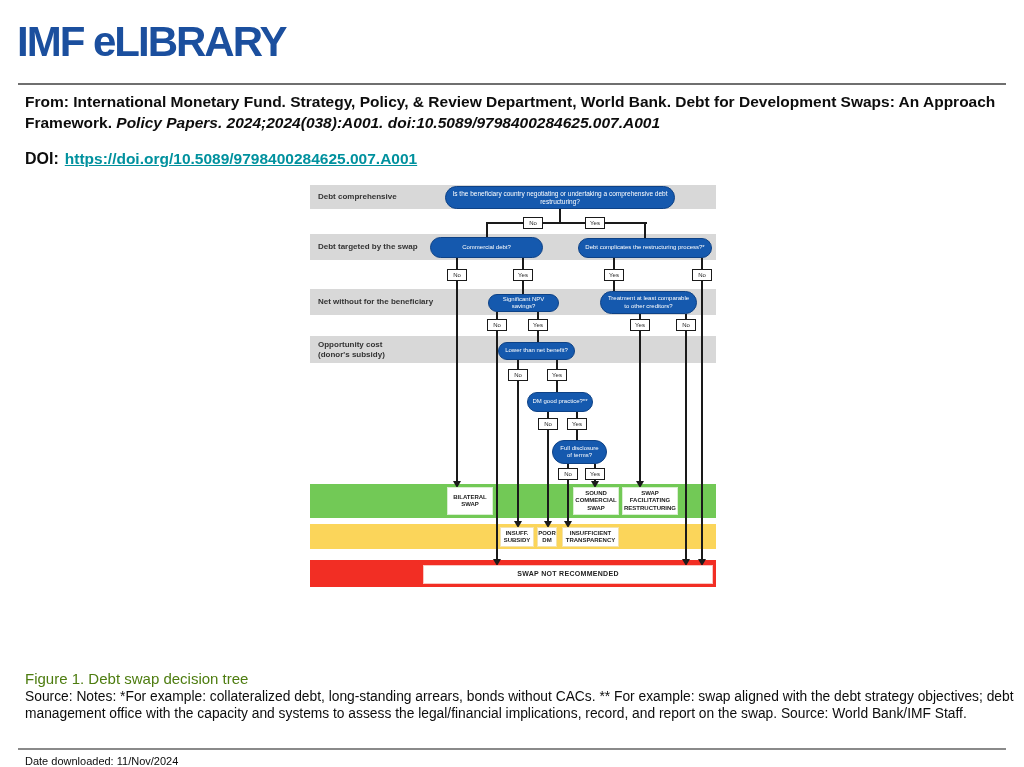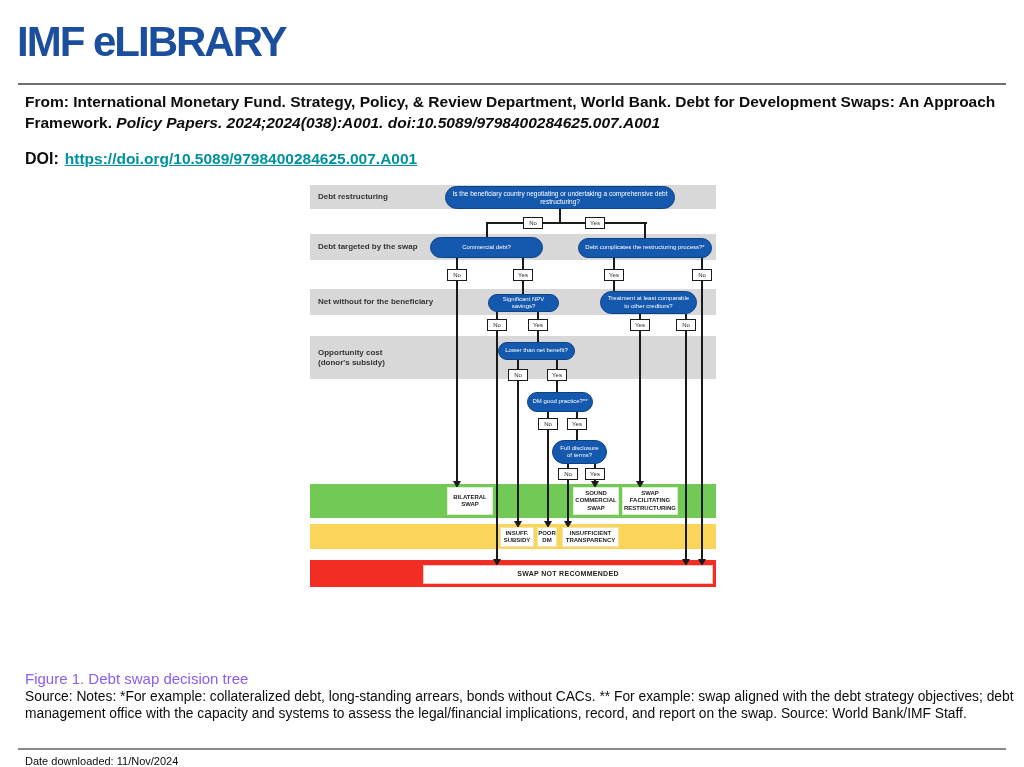--- a/index.html
+++ b/index.html
@@ -36,21 +36,21 @@
   .arw{position:absolute;width:0;height:0;border-left:4px solid transparent;
        border-right:4px solid transparent;border-top:7px solid #1a1a1a;z-index:2;}
   .out{position:absolute;background:#fff;display:flex;align-items:center;justify-content:center;
        text-align:center;font-size:6px;font-weight:bold;color:#222;line-height:1.2;
        box-sizing:border-box;z-index:2;}
   .out-g{border:1px solid #d9efd0;}
   .out-y{border:1px solid #f3e3ae;}
   .out-r{border:1px solid #f9c6c2;font-size:7px;letter-spacing:.3px;}
 
   
-  .caption-title{position:absolute;left:25px;top:658px;font-size:15px;color:#8b5cf6;}
+  .caption-title{position:absolute;left:25px;top:658px;font-size:15px;color:#4d7c0f;}
   .caption-notes{position:absolute;left:25px;top:677px;width:992px;font-size:13.8px;
                  color:#0d0d0d;line-height:1.2;}
   .rule-foot{position:absolute;left:18px;top:736px;width:988px;height:2px;background:#8a8a8a;}
   .foot-date{position:absolute;left:25px;top:743px;font-size:11px;color:#0d0d0d;}
   .foot-copy{position:absolute;right:24px;top:743px;font-size:15.5px;color:#0d0d0d;}
   .rule-bottom{position:absolute;left:18px;top:762px;width:988px;height:1px;background:#b5b5b5;}
 </style>
 </head>
 <body>
 
@@ -59,29 +59,29 @@
   <div class="logo">IMF eLIBRARY</div>
   <div class="rule-top"></div>
 
   <div class="citation"><span>From: International Monetary Fund. Strategy, Policy, &amp; Review Department, World Bank. Debt for Development Swaps: An Approach Framework. </span><span class="ital">Policy Papers. 2024;2024(038):A001. doi:10.5089/9798400284625.007.A001</span></div>
 
   <div class="doi-line"><span>DOI:</span><a class="doi-link" href="#">https://doi.org/10.5089/9798400284625.007.A001</a></div>
 
   <div class="fig">
 
     <div class="band" style="top:0;height:24px;">
-      <span class="rowlabel">Debt restructuring</span>
+      <span class="rowlabel">Debt comprehensive</span>
       </div>
     <div class="band" style="top:49px;height:26px;">
       <span class="rowlabel">Debt targeted by the swap</span>
       </div>
     <div class="band" style="top:104px;height:26px;">
       <span class="rowlabel">Net without for the beneficiary</span>
       </div>
-    <div class="band" style="top:151px;height:43px;">
+    <div class="band" style="top:151px;height:27px;">
       <span class="rowlabel">Opportunity cost
 (donor's subsidy)</span>
       </div>
 
     <div class="band-green" style="top:299px;height:34px;"></div>
     <div class="band-yellow" style="top:339px;height:25px;"></div>
     <div class="band-red" style="top:375px;height:27px;"></div>
 
     <div class="vl" style="left:249px;top:24px;height:14px;"></div>
     <div class="hl" style="left:177px;top:37px;width:160px;"></div>

